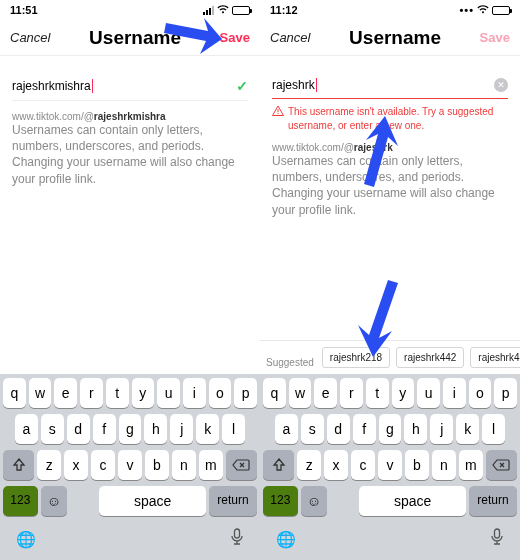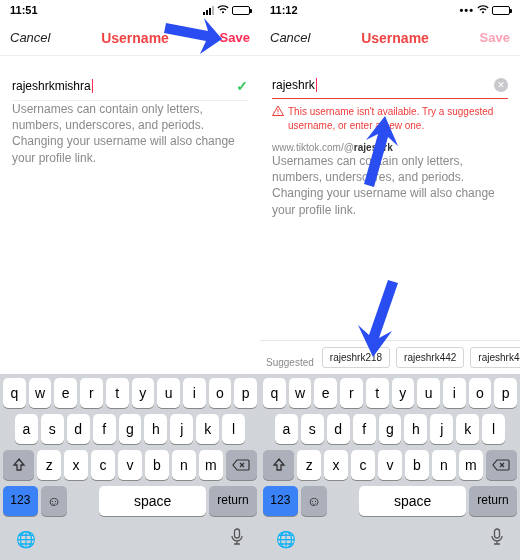--- a/index.html
+++ b/index.html
@@ -48,21 +48,21 @@
   .battery .fill { height:100%; width:55%; background:#000; }
   .nav {
     height: 36px;
     display: flex;
     align-items: center;
     justify-content: space-between;
     padding: 0 10px;
     border-bottom: 1px solid #eee;
   }
   .nav-cancel { font-size: 13px; color:#222;font-style:italic; }
-  .nav-title { font-size: 14px; font-weight:700; color:#ef4444; }
+  .nav-title { font-size: 19px; font-weight:700; color:#000000; }
   .nav-save { font-size: 13px; font-weight:600; }
   .nav-save.active { color:#fe2c55; }
   .nav-save.inactive { color:#f9a3b4; }
   .content { flex:1; padding: 18px 12px 16px 12px; font-size: 11px; color:#000; }
   .field-row {
     display:flex; align-items:center; justify-content:space-between;
     border-bottom: 1px solid #eee; padding: 4px 0 6px 0;
     font-size:12px;
   }
   .field-row.error { border-bottom-color:#ef3a3a; }
@@ -105,21 +105,21 @@
   .key {
     background:#fff; border-radius:5px; box-shadow:0 1px 0 #888;
     font-size:14px; text-align:center; padding:7px 0;
     flex:1;
   }
   .krow.r2 { padding:0 12px; }
   .key.gray { background:#abb0bb; }
   .key.shift, .key.back { flex:1.3; display:flex; align-items:center; justify-content:center; }
   .row3 { display:flex; gap:3px; }
   .key-space { flex:4;margin-left:29px; }
-  .key-123 { flex:1.3; background:#3b82f6; font-size:12px; }
+  .key-123 { flex:1.3; background:#4d7c0f; font-size:12px; }
   .key-emoji { flex:1; background:#abb0bb; font-size:14px; }
   .key-return { flex:1.8; background:#abb0bb; font-size:12px; }
   .bottom-bar {
     background:#d1d4d9; display:flex; justify-content:space-between;
     align-items:center; padding:6px 16px 10px 16px; color:#555;
   }
   .globe, .mic { font-size:16px; }
 
   .arrow {
     position:absolute; z-index:50; pointer-events:none;
@@ -153,20 +153,23 @@
     <span class="nav-save active">Save</span>
   </div>
   <div class="content">
     <div class="field-row">
       <span class="input-line">
         <span>rajeshrkmishra</span>
         <span class="cursor"></span>
       </span>
       <span class="check">✓</span>
     </div>
+    <div class="url">
+      <span>www.tiktok.com/@</span><b>rajeshrkmishra</b>
+    </div>
     <div class="help-text">Usernames can contain only letters, numbers, underscores, and periods. Changing your username will also change your profile link.</div>
   </div>
 
   <div class="keyboard">
     <div class="krow">
       <div class="key">q</div>
       <div class="key">w</div>
       <div class="key">e</div>
       <div class="key">r</div>
       <div class="key">t</div>

